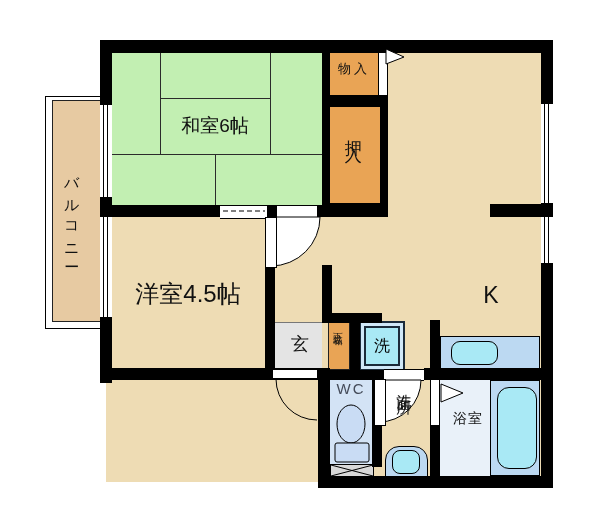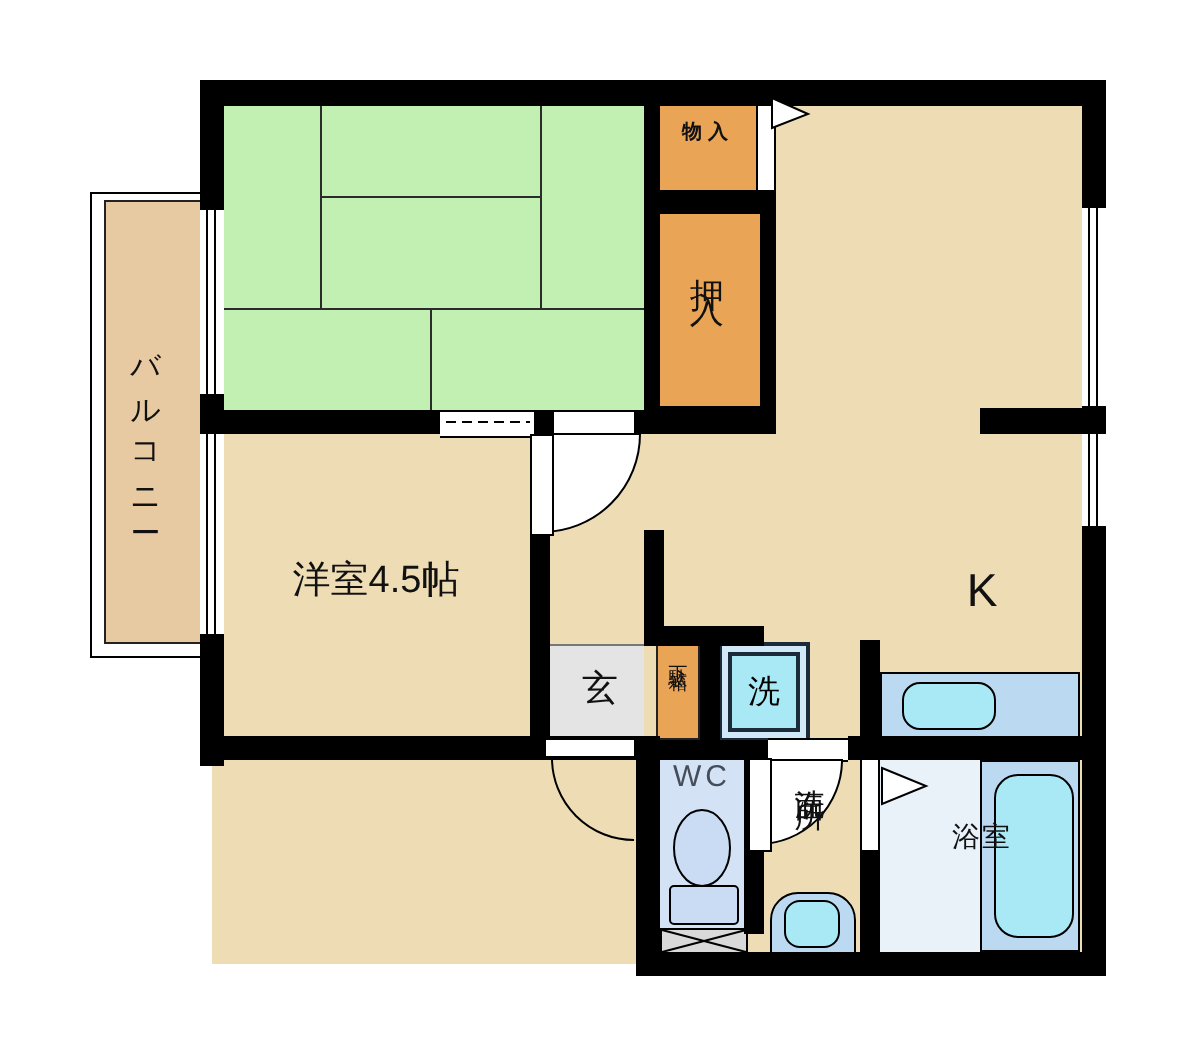--- a/index.html
+++ b/index.html
@@ -115,24 +115,25 @@
     <line x1="223" y1="211" x2="265" y2="211" stroke="#000" stroke-width="1" stroke-dasharray="5,3"></line>
     <ellipse cx="351" cy="424" rx="14" ry="19" fill="#c9dcf4" stroke="#000" stroke-width="1"></ellipse>
     <rect x="335" y="443" width="34" height="19" rx="2" fill="#c9dcf4" stroke="#000" stroke-width="1"></rect>
     <line x1="331" y1="465" x2="373" y2="476" stroke="#000" stroke-width="1"></line>
     <line x1="331" y1="476" x2="373" y2="465" stroke="#000" stroke-width="1"></line>
   </svg>
 
   <div class="leaf" style="left:265px;top:217px;width:10px;height:49px;"></div>
   <div class="leaf" style="left:374px;top:379px;width:10px;height:45px;"></div>
 
-  <div class="txt ctr" style="left:108px;top:281px;width:160px;font-size:19px;">洋室4.5帖</div>
+  <div class="txt ctr" style="left:135px;top:116px;width:160px;font-size:19px;">和室6帖</div>
+  <div class="txt ctr" style="left:108px;top:281px;width:160px;font-size:24px;">洋室4.5帖</div>
   <div class="txt ctr" style="left:463px;top:283px;width:56px;font-size:23px;">K</div>
   <div class="txt v" style="left:64px;top:166px;font-size:15px;letter-spacing:6px;">バルコニー</div>
-  <div class="txt ctr" style="left:329px;top:62px;width:50px;font-size:10px;letter-spacing:3px;font-weight:bold;">物入</div>
+  <div class="txt ctr" style="left:329px;top:62px;width:50px;font-size:13px;letter-spacing:3px;">物入</div>
   <div class="txt v" style="left:344px;top:126px;font-size:17px;letter-spacing:6px;">押入</div>
   <div class="txt ctr" style="left:282px;top:335px;width:36px;font-size:18px;">玄</div>
   <div class="txt v" style="left:333px;top:325px;font-size:9.5px;letter-spacing:2px;">下駄箱</div>
   <div class="txt ctr" style="left:330px;top:381px;width:42px;font-size:15px;letter-spacing:2px;color:#454c5a;">WC</div>
   <div class="txt v" style="left:396px;top:382px;font-size:15px;letter-spacing:3px;">洗面所</div>
-  <div class="txt ctr" style="left:454px;top:411px;width:52px;font-size:14px;letter-spacing:1px;text-align:right;">浴室</div>
+  <div class="txt ctr" style="left:442px;top:411px;width:52px;font-size:14px;letter-spacing:1px;">浴室</div>
 
 </div>
 
 </body></html>

